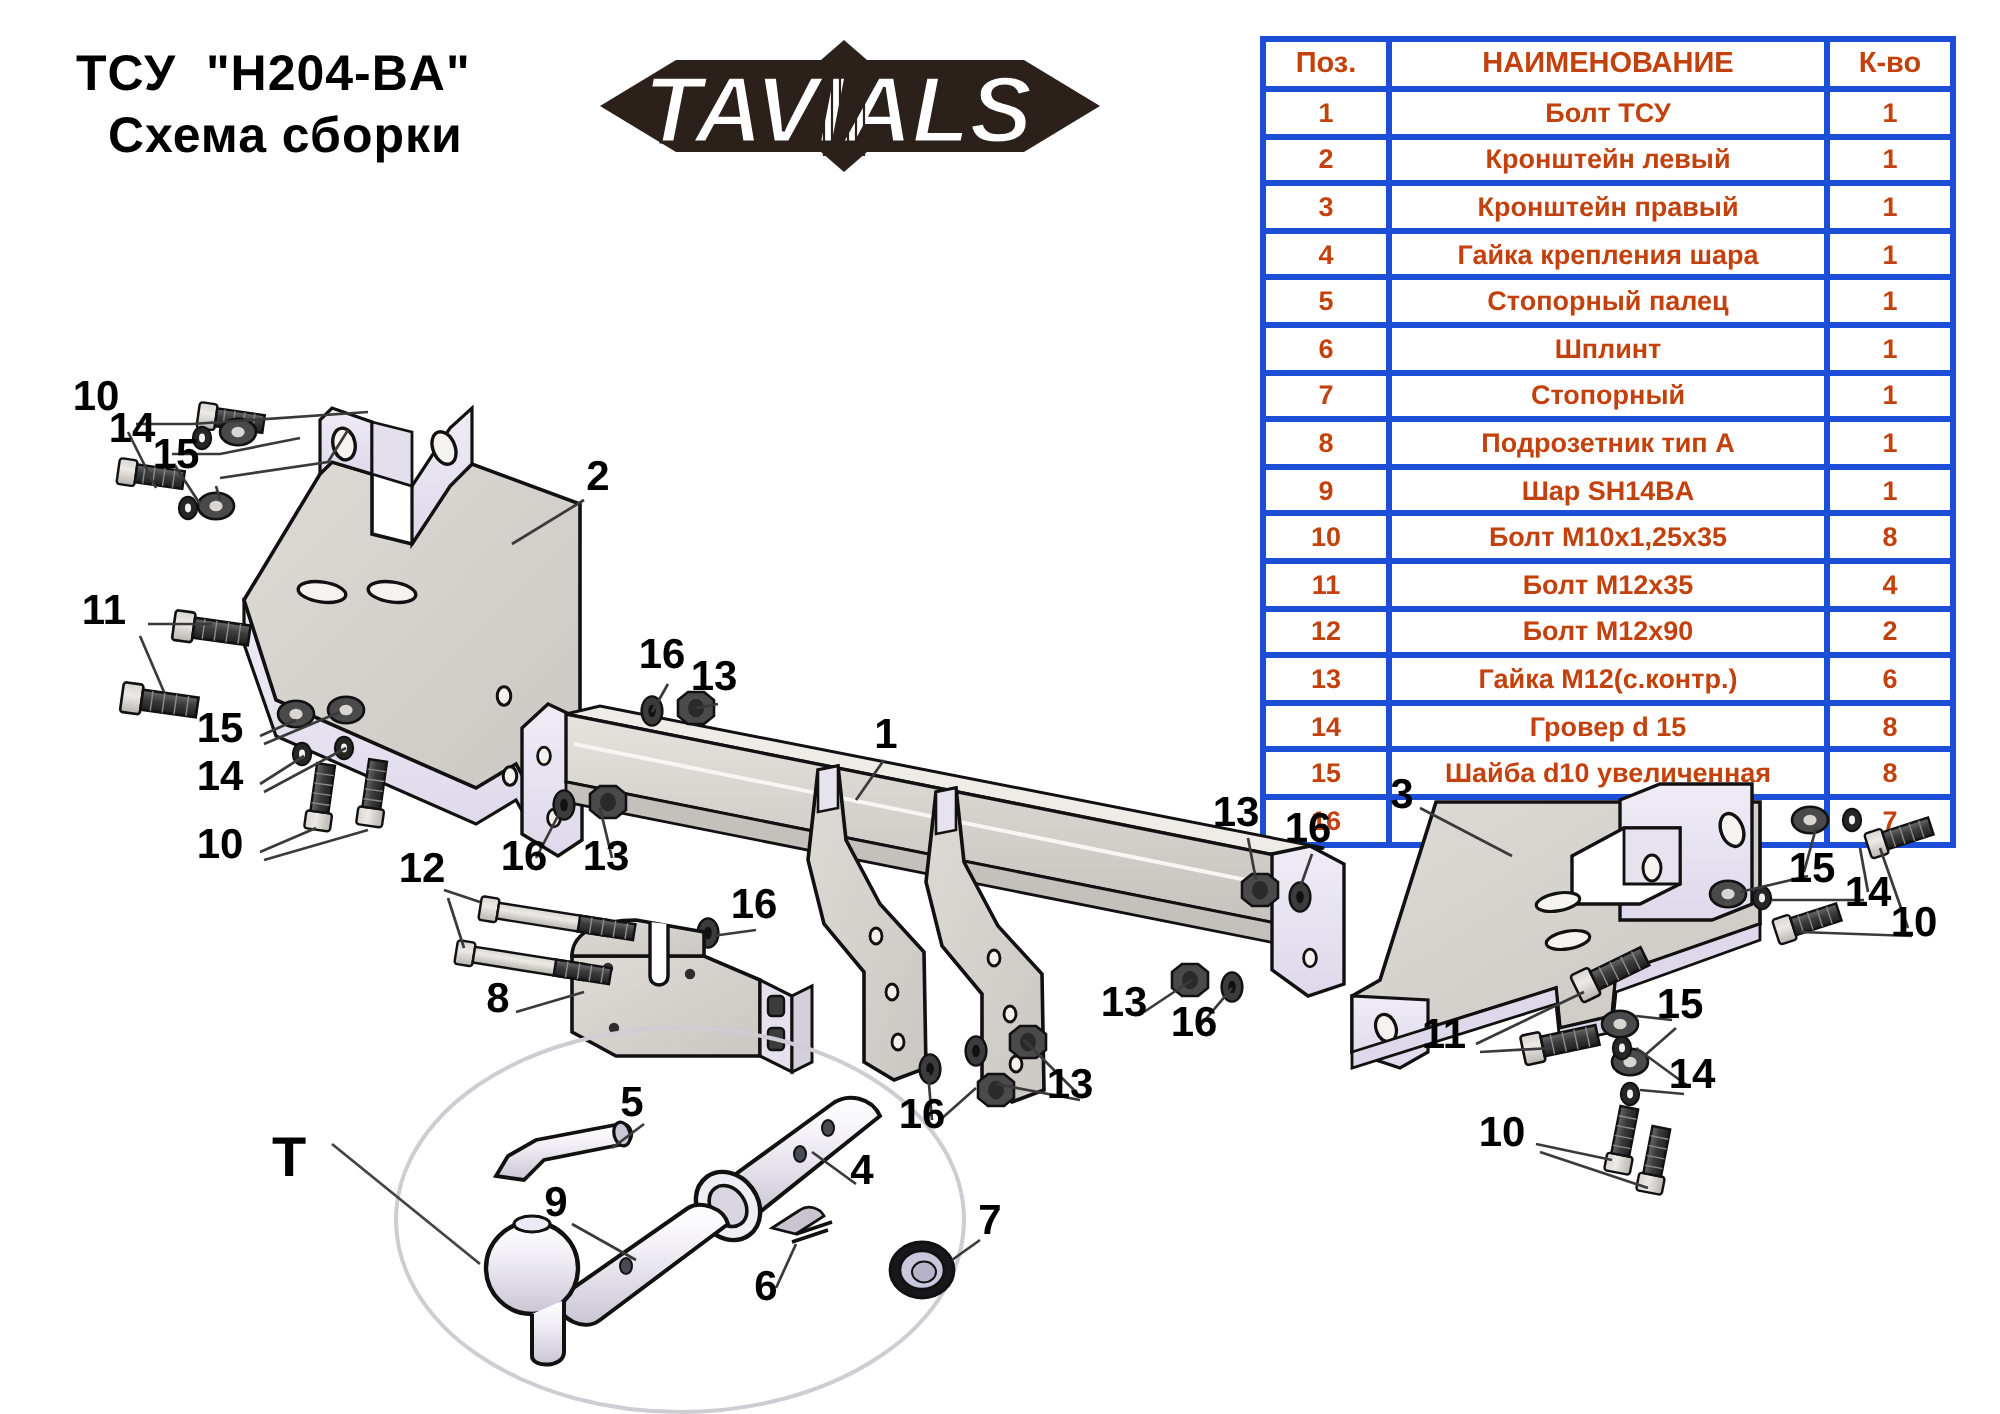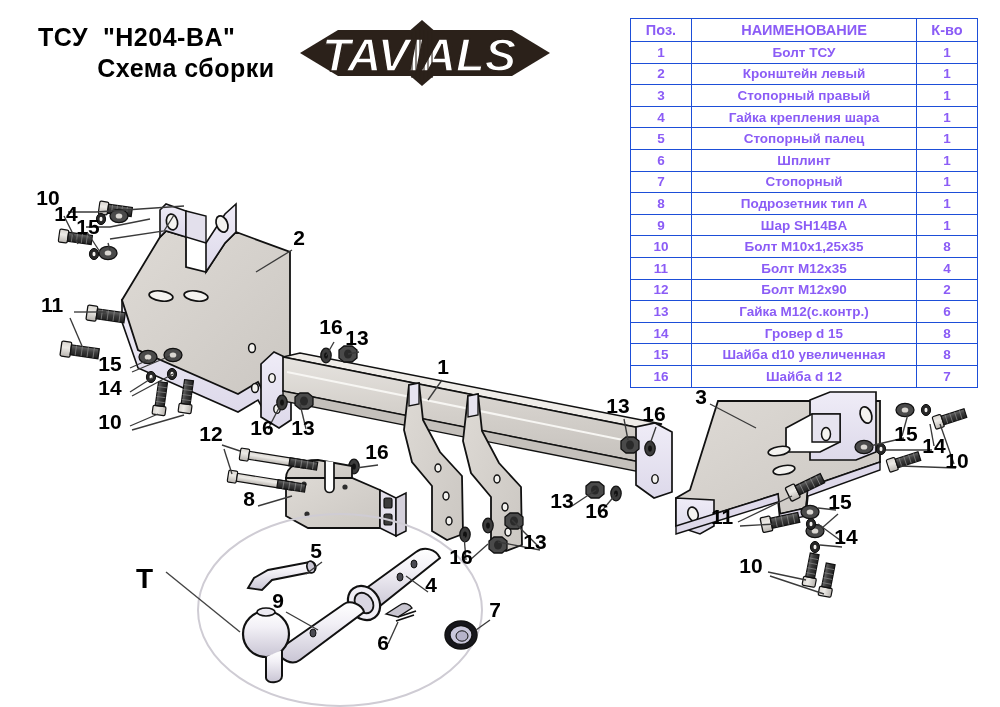--- a/index.html
+++ b/index.html
@@ -4,32 +4,32 @@
 <style>
   html,body{margin:0;padding:0;background:#fff;}
   body{width:1000px;height:707px;position:relative;overflow:hidden;
        font-family:"Liberation Sans","DejaVu Sans",sans-serif;color:#000;}
 
   #root{position:absolute;inset:0;}
 
   
   .title-block{position:absolute;left:38px;top:22px;width:280px;}
   .title-line{font-weight:bold;font-size:25px;letter-spacing:.5px;line-height:31px;white-space:pre;}
-  .title-line.l2{padding-left:16px;text-align:center;}
+  .title-line.l2{padding-left:16px;}
 
   
   .logo{position:absolute;left:300px;top:18px;width:250px;height:70px;}
 
   
   .parts-table{position:absolute;left:630px;top:18px;width:348px;
       border-collapse:collapse;background:#fff;}
   .parts-table td,.parts-table th{
-      border:1px solid #1d4ed8;
+      border:3px solid #1d4ed8;
       font-size:13.5px;font-weight:bold;text-align:center;
-      height:20.6px;line-height:19px;padding:0 2px;color:#8b5cf6;}
+      height:20.6px;line-height:19px;padding:0 2px;color:#c2410c;}
   .parts-table th{font-size:14.5px;height:22px;}
   .col-pos{width:56px;}
   .col-qty{width:56px;}
   .col-name{width:auto;}
 
   
   #drawing{position:absolute;left:0;top:0;width:1000px;height:707px;}
 
   .cl{font-size:21px;font-weight:bold;font-family:"Liberation Sans",sans-serif;fill:#000;}
   .cl-t{font-size:28px;font-weight:bold;}
@@ -79,21 +79,21 @@
           <td class="col-name">Болт ТСУ</td>
           <td class="col-qty">1</td>
         </tr>
         <tr>
           <td class="col-pos">2</td>
           <td class="col-name">Кронштейн левый</td>
           <td class="col-qty">1</td>
         </tr>
         <tr>
           <td class="col-pos">3</td>
-          <td class="col-name">Стопорный правый</td>
+          <td class="col-name">Кронштейн правый</td>
           <td class="col-qty">1</td>
         </tr>
         <tr>
           <td class="col-pos">4</td>
           <td class="col-name">Гайка крепления шара</td>
           <td class="col-qty">1</td>
         </tr>
         <tr>
           <td class="col-pos">5</td>
           <td class="col-name">Стопорный палец</td>

